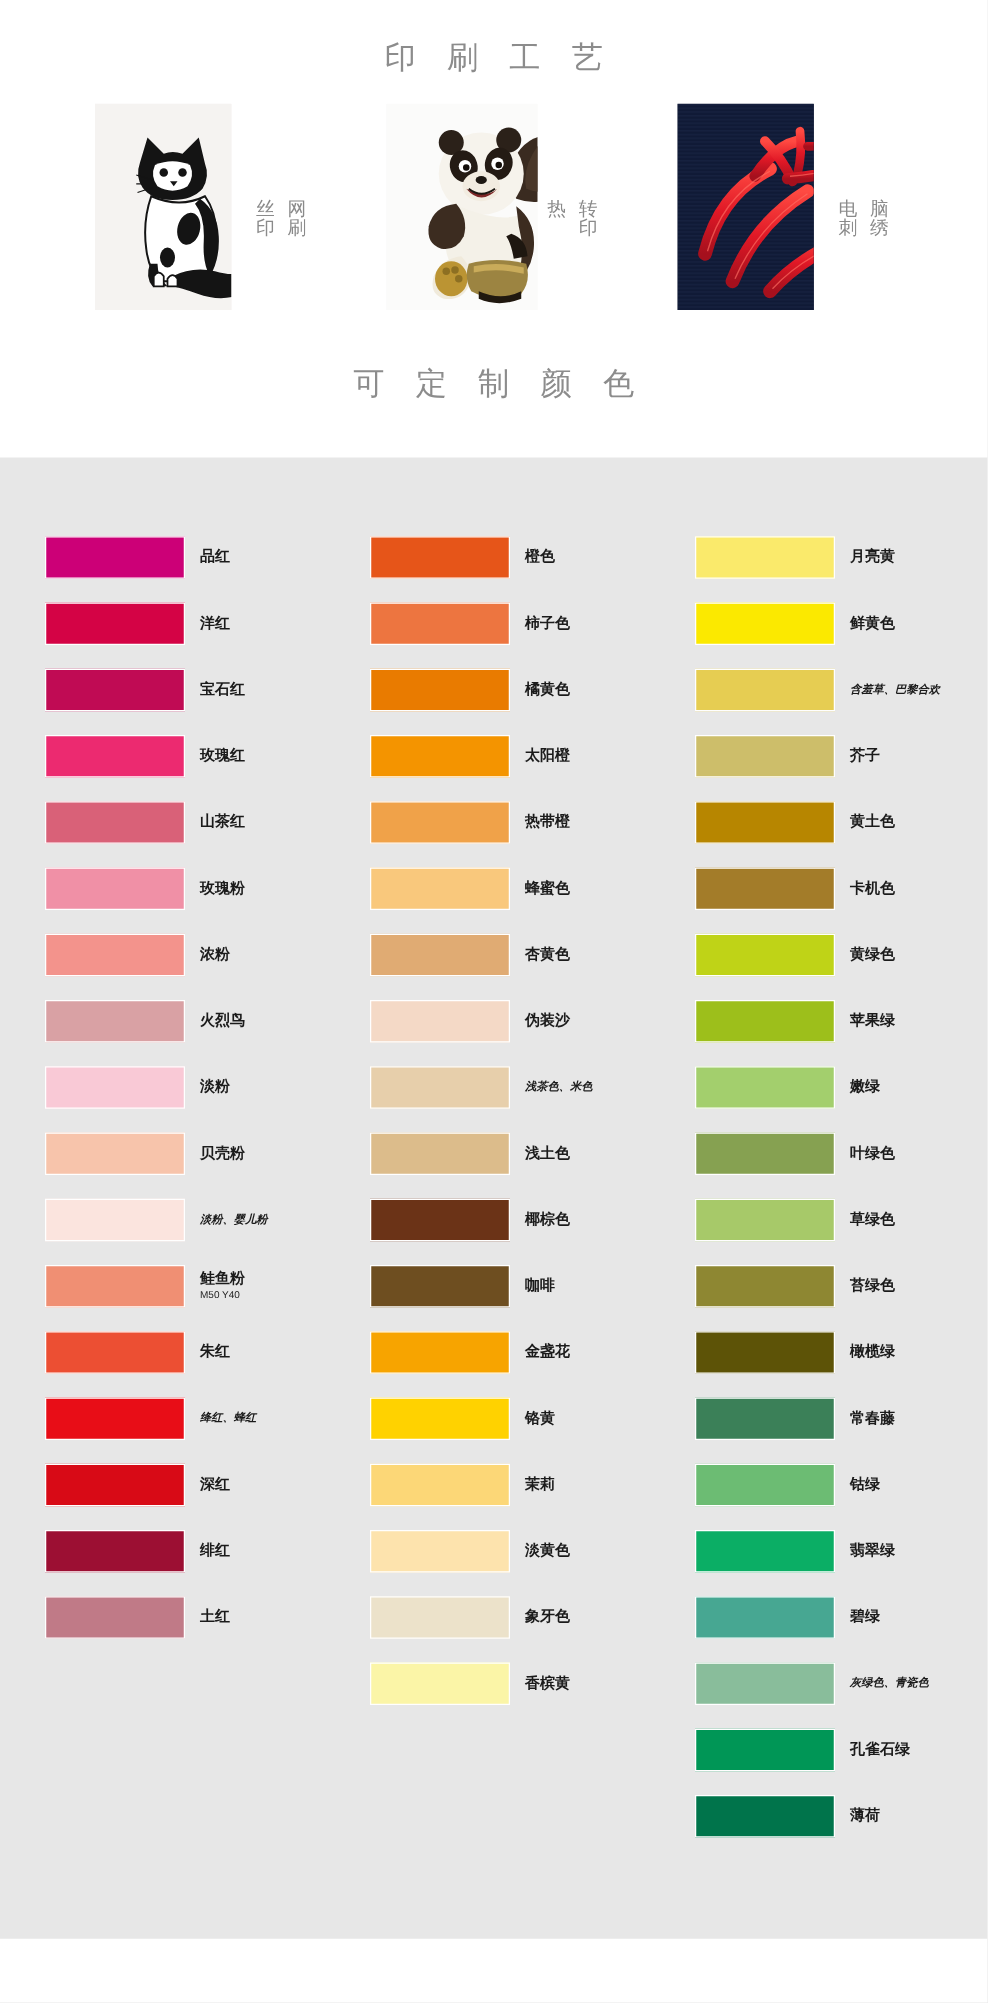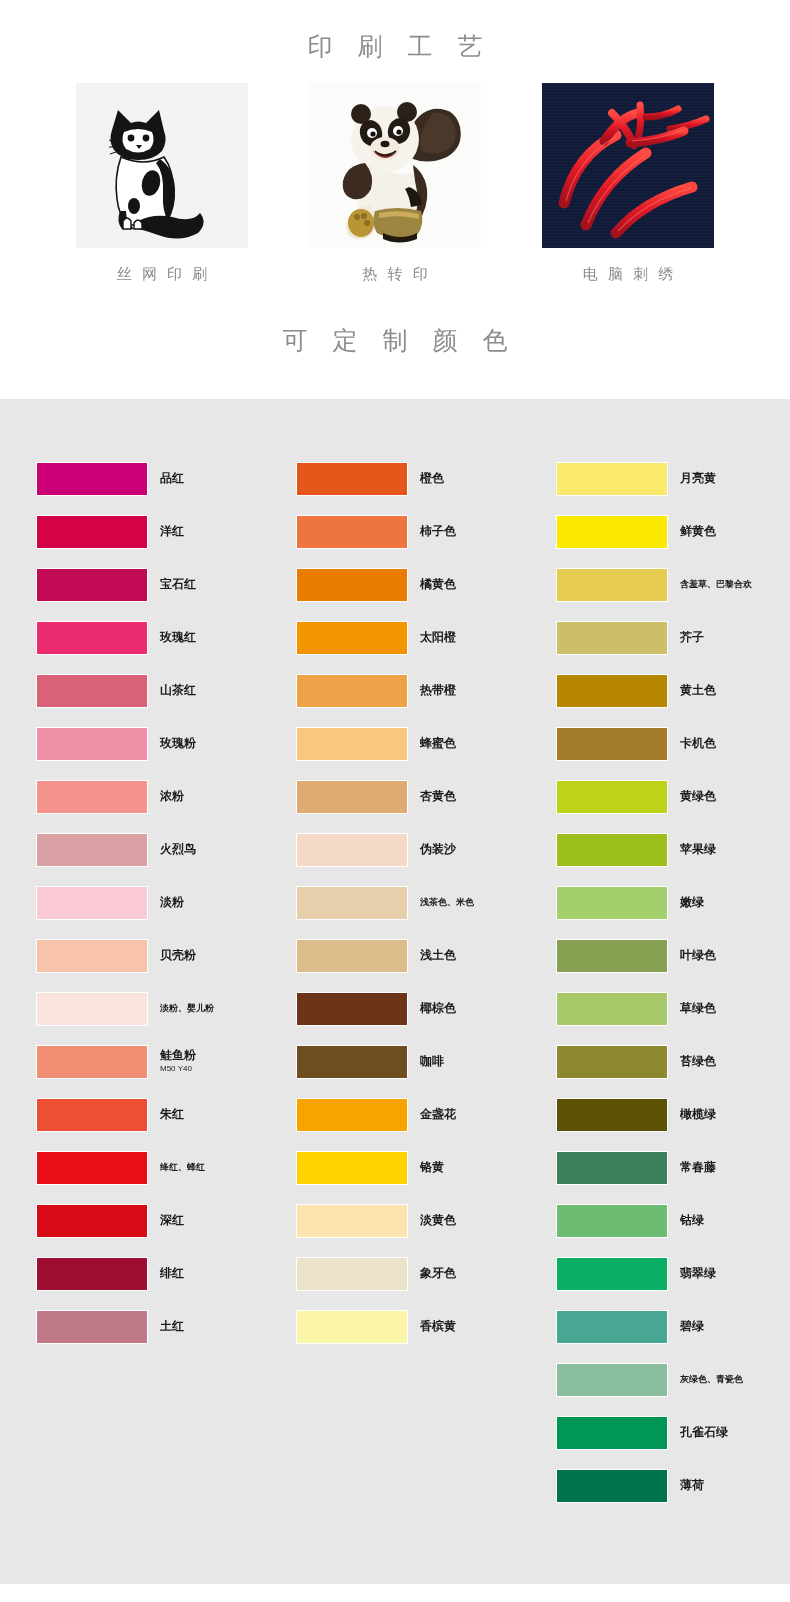--- a/index.html
+++ b/index.html
@@ -36,21 +36,21 @@
   .craft-row {
     display: flex;
     justify-content: center;
     align-items: flex-start;
     margin-top: 24px;
     gap: 61px;
   }
   .craft-item {
     width: 172px;
     display: flex;
-    flex-direction: column;
+    flex-direction: row;
     align-items: center;
     text-align: right;
   }
   .craft-thumb {
     width: 172px;
     height: 165px;
     overflow: hidden;
     position: relative;
     display: block;
   }
@@ -121,21 +121,21 @@
     flex-direction: column;
     justify-content: flex-end;
   }
   .swatch-name {
     font-size: 12px;
     color: #1b1b1b;
     font-weight: bold;
     line-height: 1.15;
     white-space: nowrap;
   }
-  .swatch-name.small { font-size: 9px; }
+  .swatch-name.small { font-size: 9px; font-style: italic; }
   .swatch-sub {
     font-size: 8px;
     color: #222222;
     line-height: 1.2;
     margin-top: 1px;
     white-space: nowrap;
   }
 </style>
 </head>
 <body>
@@ -461,20 +461,26 @@
             <span class="swatch-name">金盏花</span>
           </span>
         </div>
         <div class="swatch-row">
           <span class="swatch-chip" style="background: rgb(255, 210, 0);"></span>
           <span class="swatch-text">
             <span class="swatch-name">铬黄</span>
           </span>
         </div>
         <div class="swatch-row">
+          <span class="swatch-chip" style="background: rgb(252, 215, 119);"></span>
+          <span class="swatch-text">
+            <span class="swatch-name">茉莉</span>
+          </span>
+        </div>
+        <div class="swatch-row">
           <span class="swatch-chip" style="background: rgb(253, 227, 173);"></span>
           <span class="swatch-text">
             <span class="swatch-name">淡黄色</span>
           </span>
         </div>
         <div class="swatch-row">
           <span class="swatch-chip" style="background: rgb(236, 226, 202);"></span>
           <span class="swatch-text">
             <span class="swatch-name">象牙色</span>
           </span>

